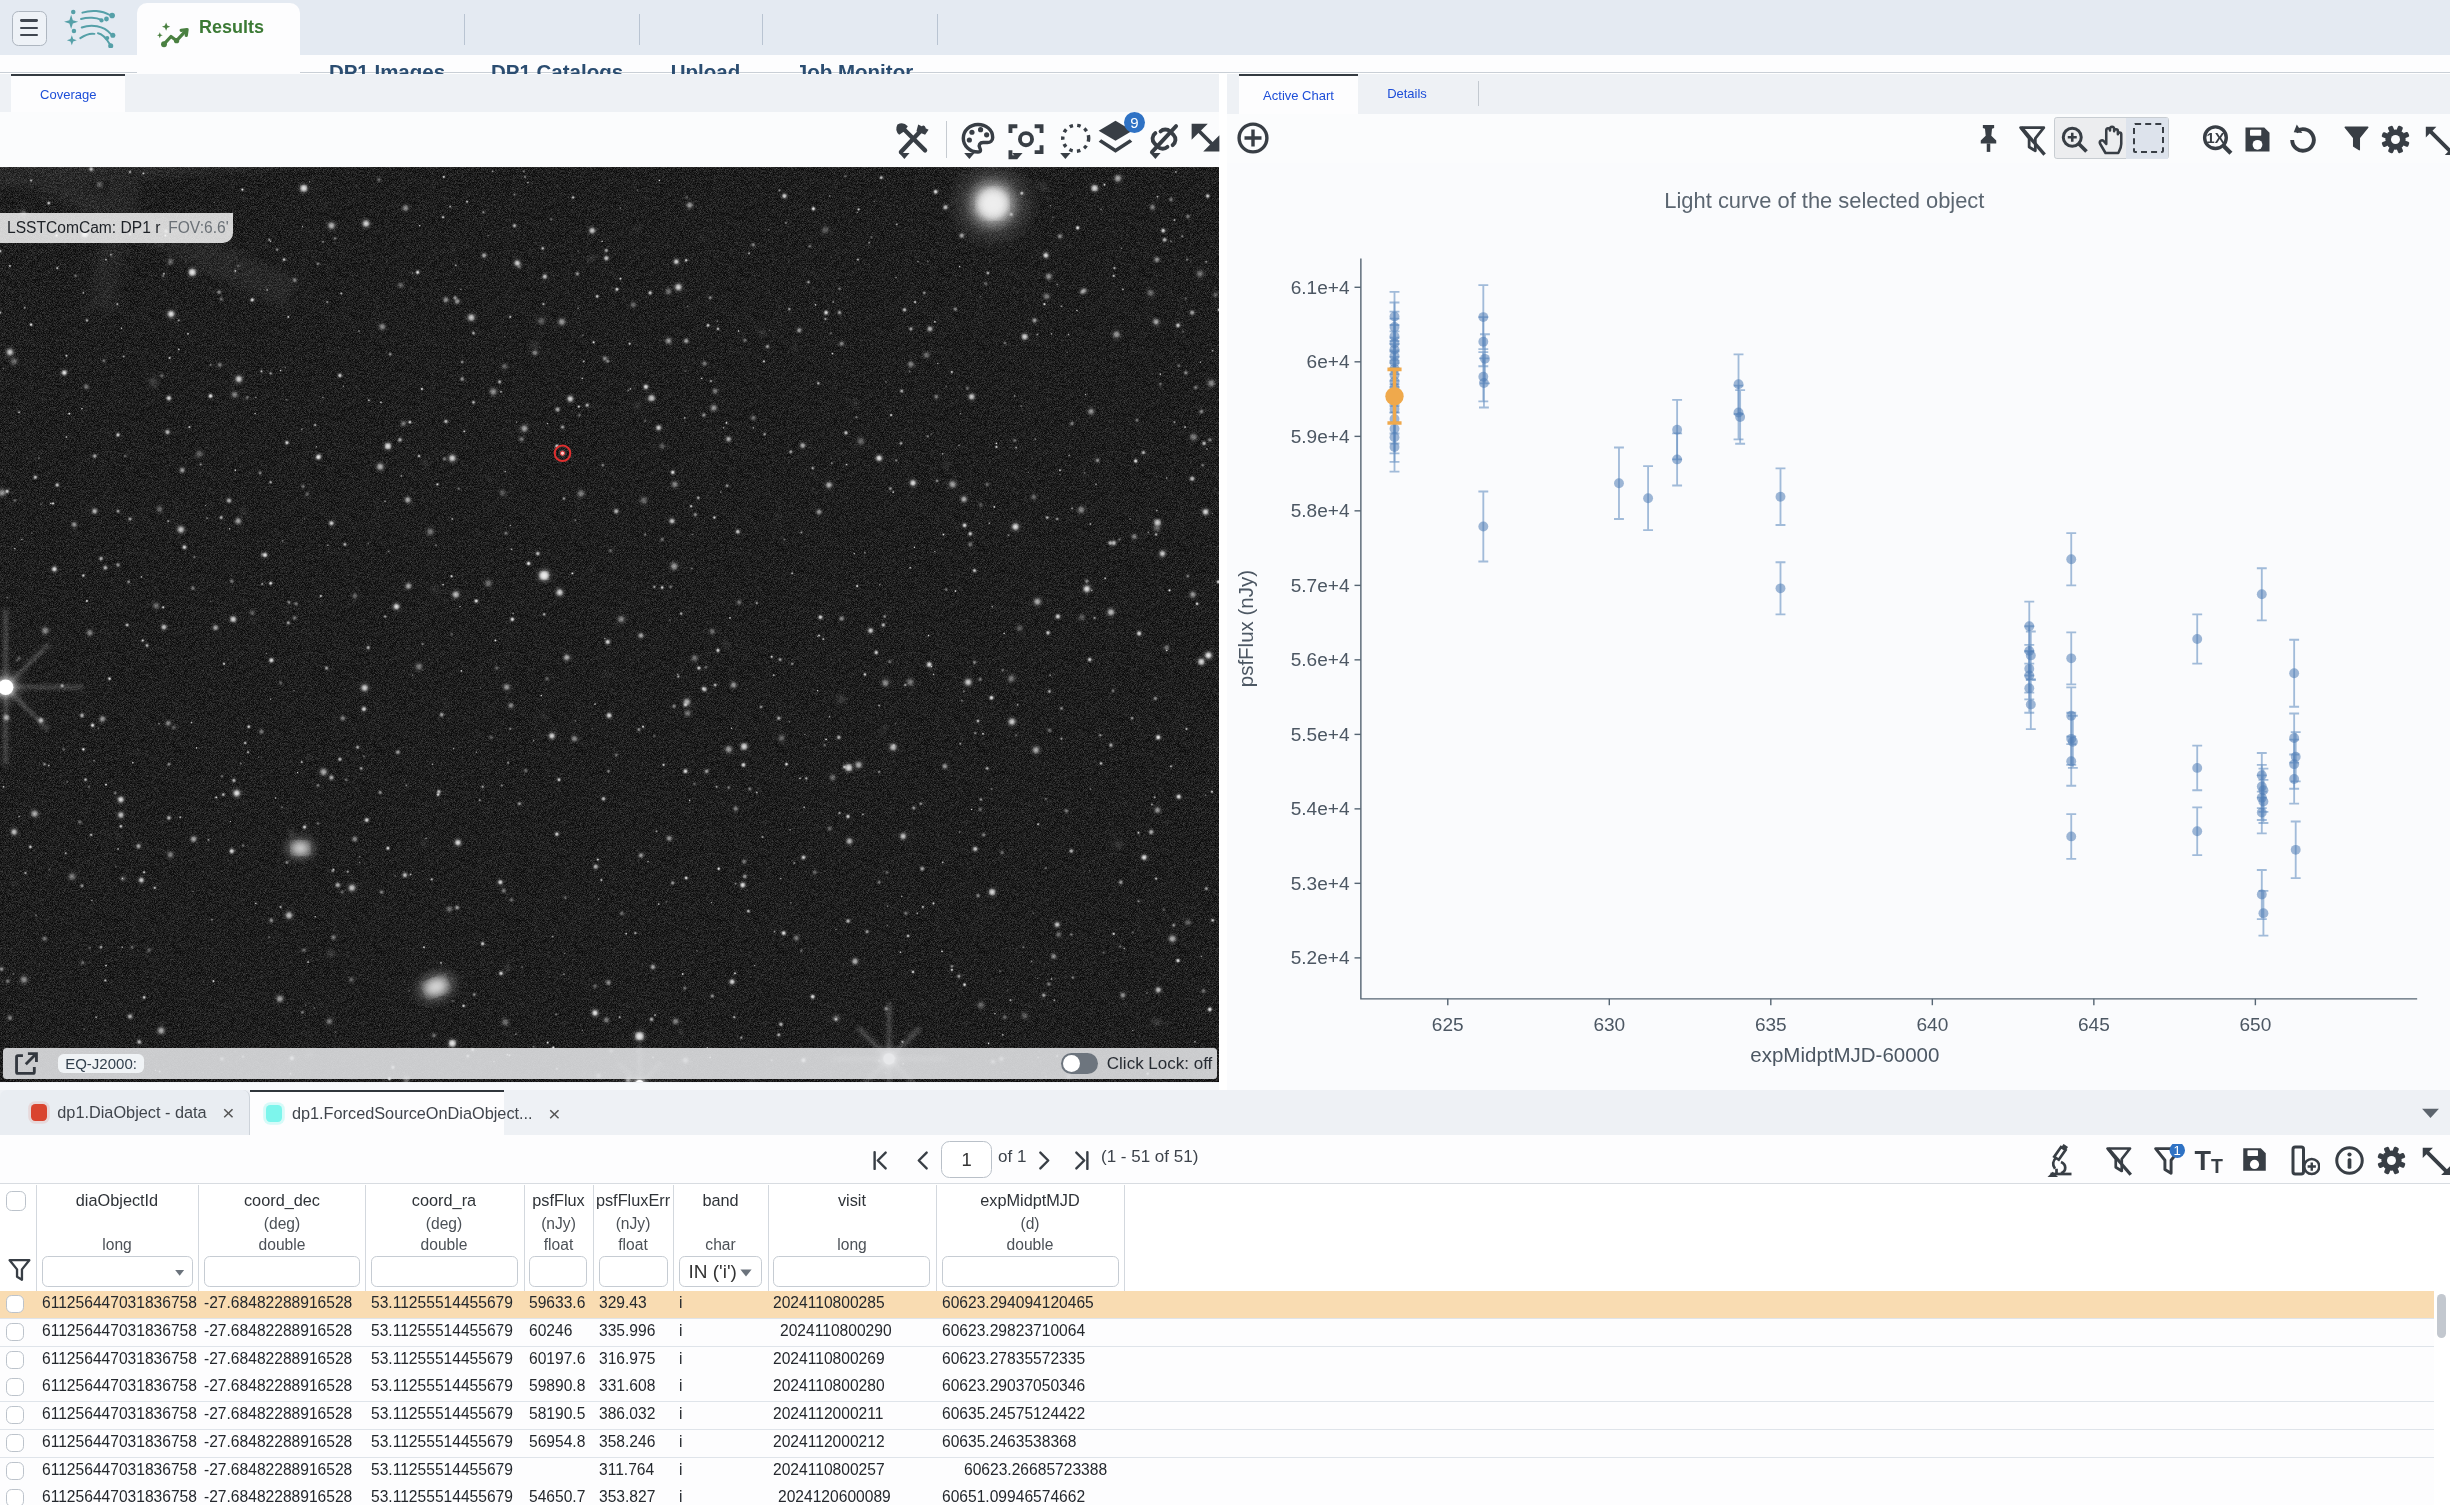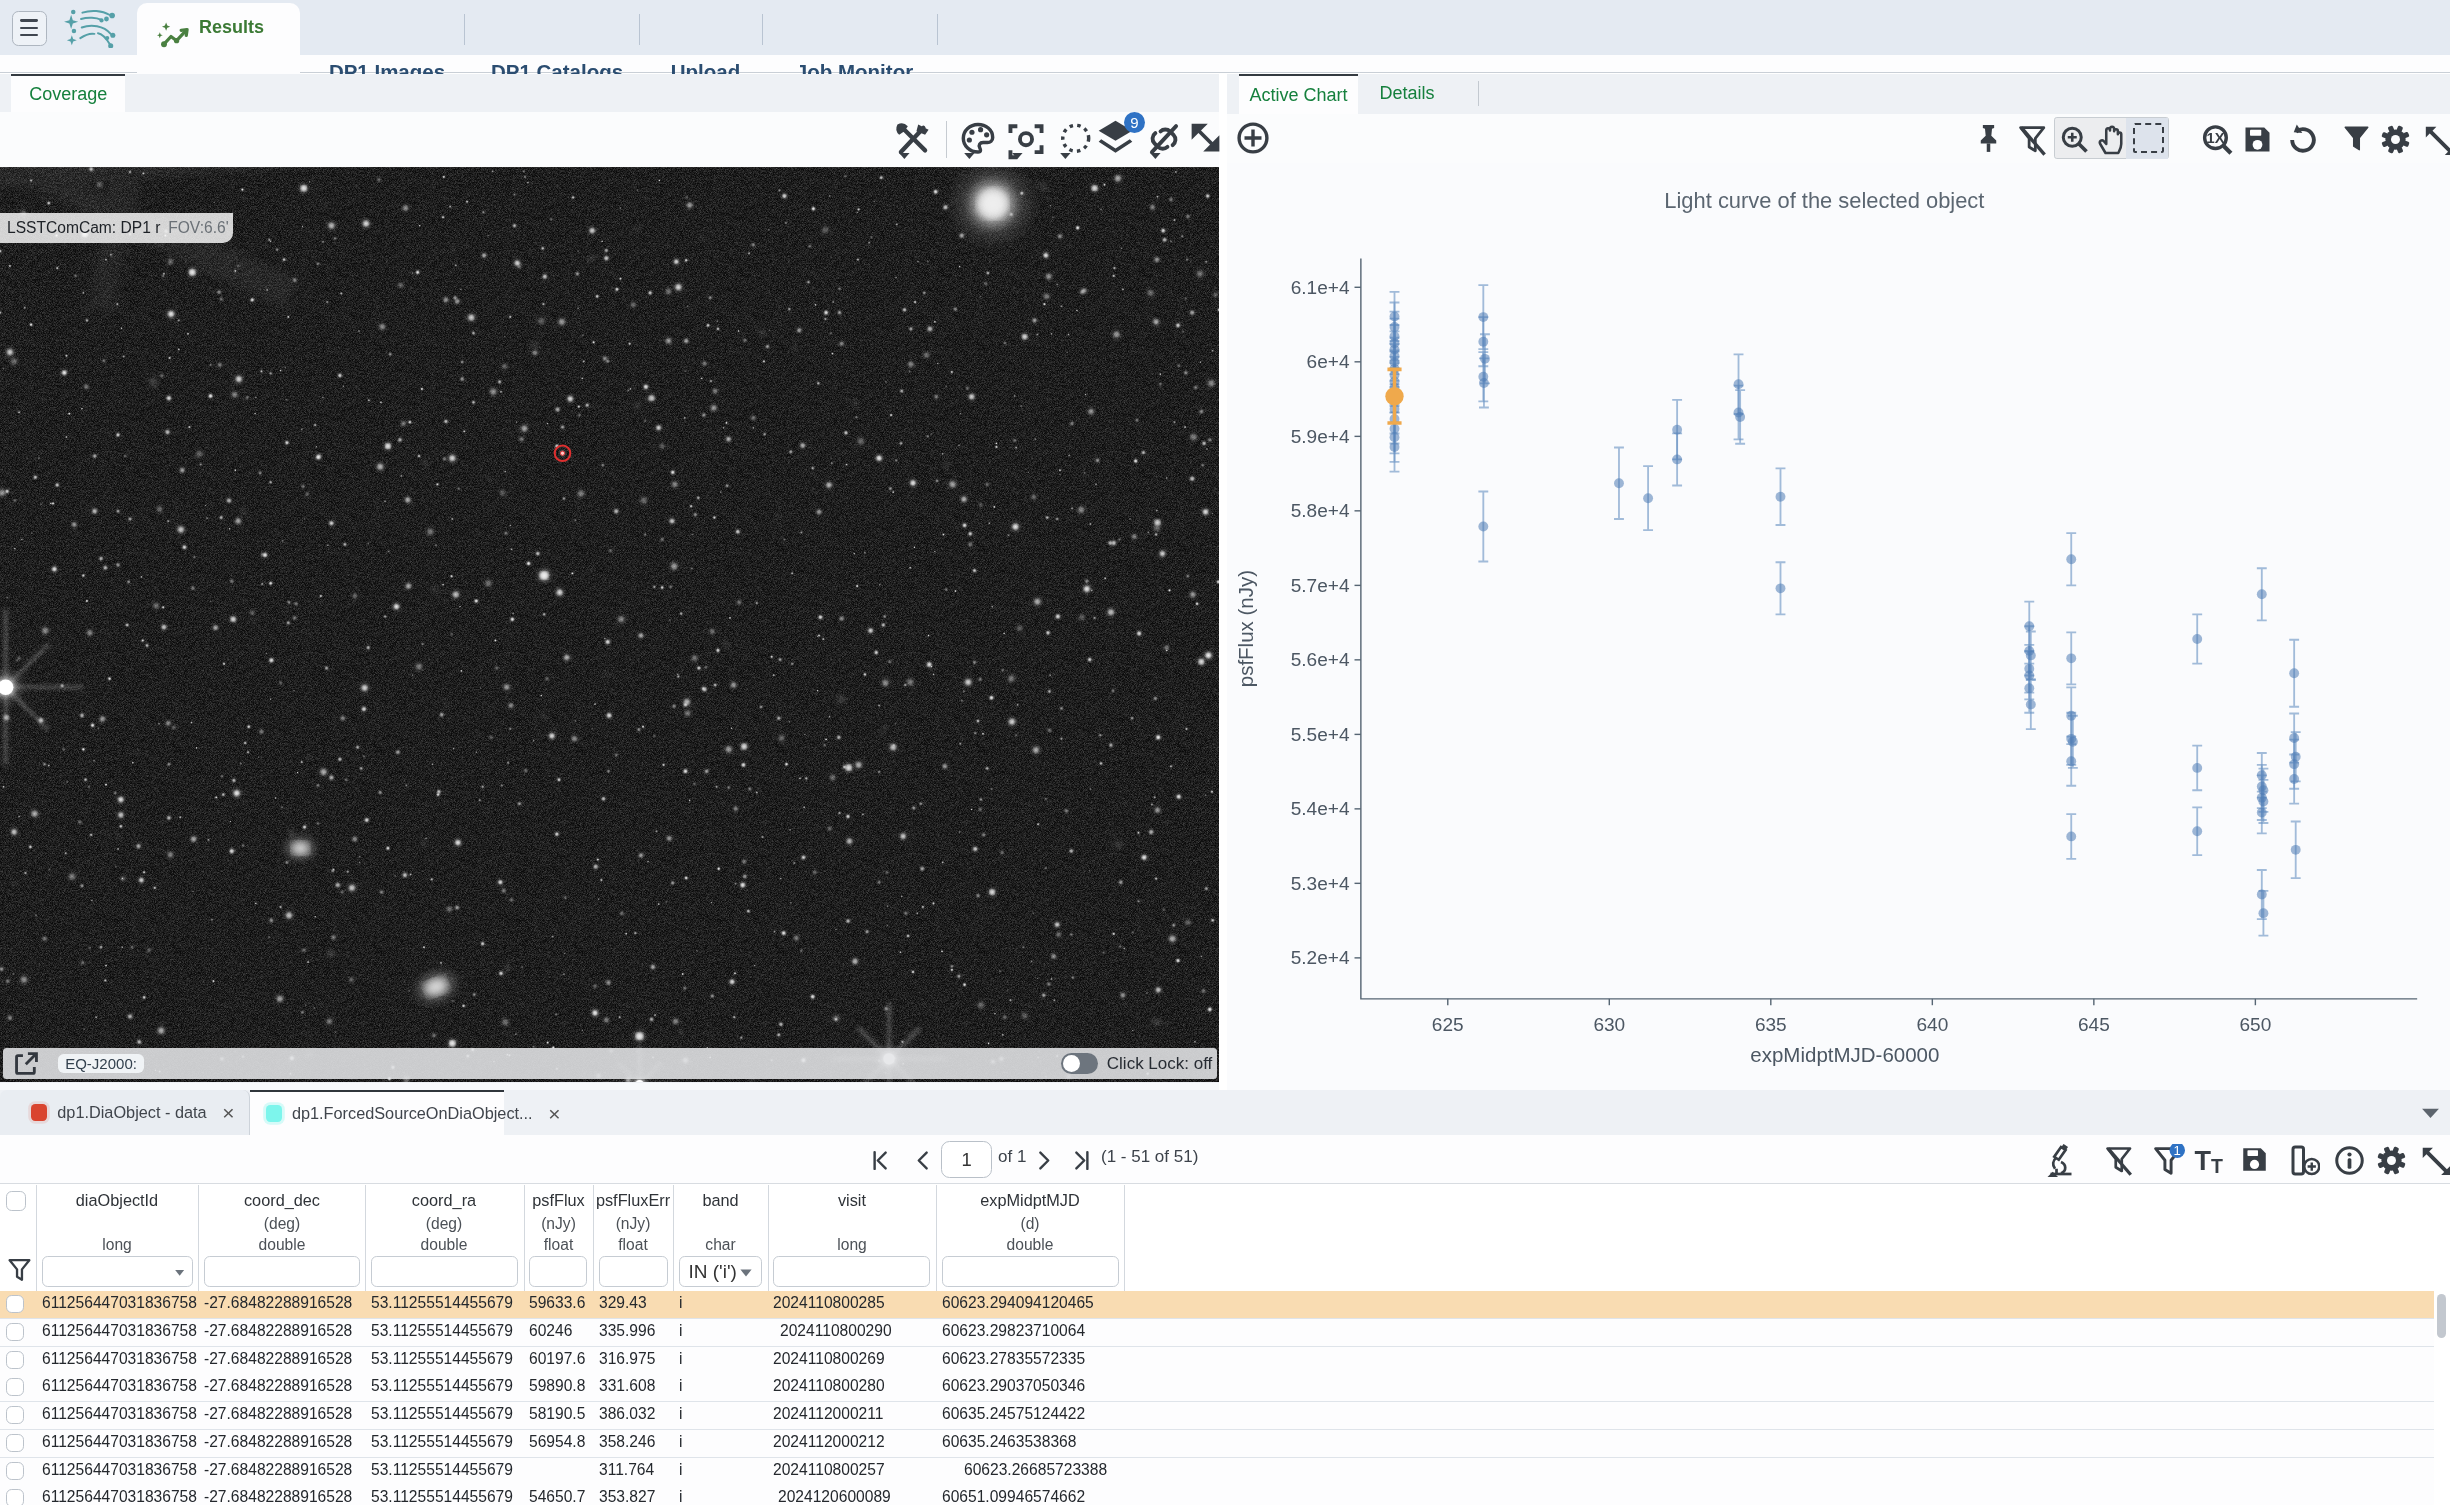--- a/index.html
+++ b/index.html
@@ -13,21 +13,21 @@
   #hamb { left:12px; top:10.6px; width:35px; height:35px; border:1.4px solid #aeb6c0; border-radius:6.4px; background:#eef2f7;}
   #hamb div { position:absolute; left:7px; width:18.4px; height:2.5px; background:#3f4650; border-radius:1.4px;}
   .navtab { top:0; height:55px; display:flex; align-items:center; font-size:20.5px; color:#2b4d71; font-weight:600; justify-content:center;margin-top:44px;}
   .navsep { top:14px; width:1.4px; height:31px; background:#b9c4d2; }
   #restab { left:137px; top:2.8px; width:163px; height:71px; background:#fdfdfe; border-radius:10px 10px 0 0; }
   
   #leftpanel { left:0; top:74px; width:1219px; height:1016px; background:#eef1f5; }
   #rightpanel { left:1227px; top:74px; width:1223px; height:1016px; background:#eef1f5; }
   .tabactive { background:#fdfdfe; border-top:2.8px solid #343a41; }
   .ptabrow { left:0; top:0; height:38px; width:100%; }
-  .ptab { font-size:18px; color:#15803d; display:flex; align-items:center; justify-content:center;text-align:right; }
+  .ptab { font-size:13px; color:#1d4ed8; display:flex; align-items:center; justify-content:center;text-align:right; }
   .toolrow { background:#fbfcfd; }
   .icon { position:absolute; }
   
   #tablesec { left:0; top:1090px; width:2450px; height:416px; background:#fff; }
   .ttab { top:0; height:45px; display:flex; align-items:center; white-space:nowrap; font-size:16.3px; color:#40454c; }
   .colsq { flex:none; width:16.3px; height:16.3px; border-radius:4.2px; margin-right:10px; }
   .xmark { color:#555; font-size:21px; margin-left:15.6px; }
   #tpage { left:0; top:45px; width:2450px; height:49px; background:#fdfdfe; border-bottom:1.4px solid #d8dce1; }
   .pgt { position:absolute; font-size:17px; color:#3c424a; top:12px; }
   #dtable { left:0; top:95px; width:2450px; }

